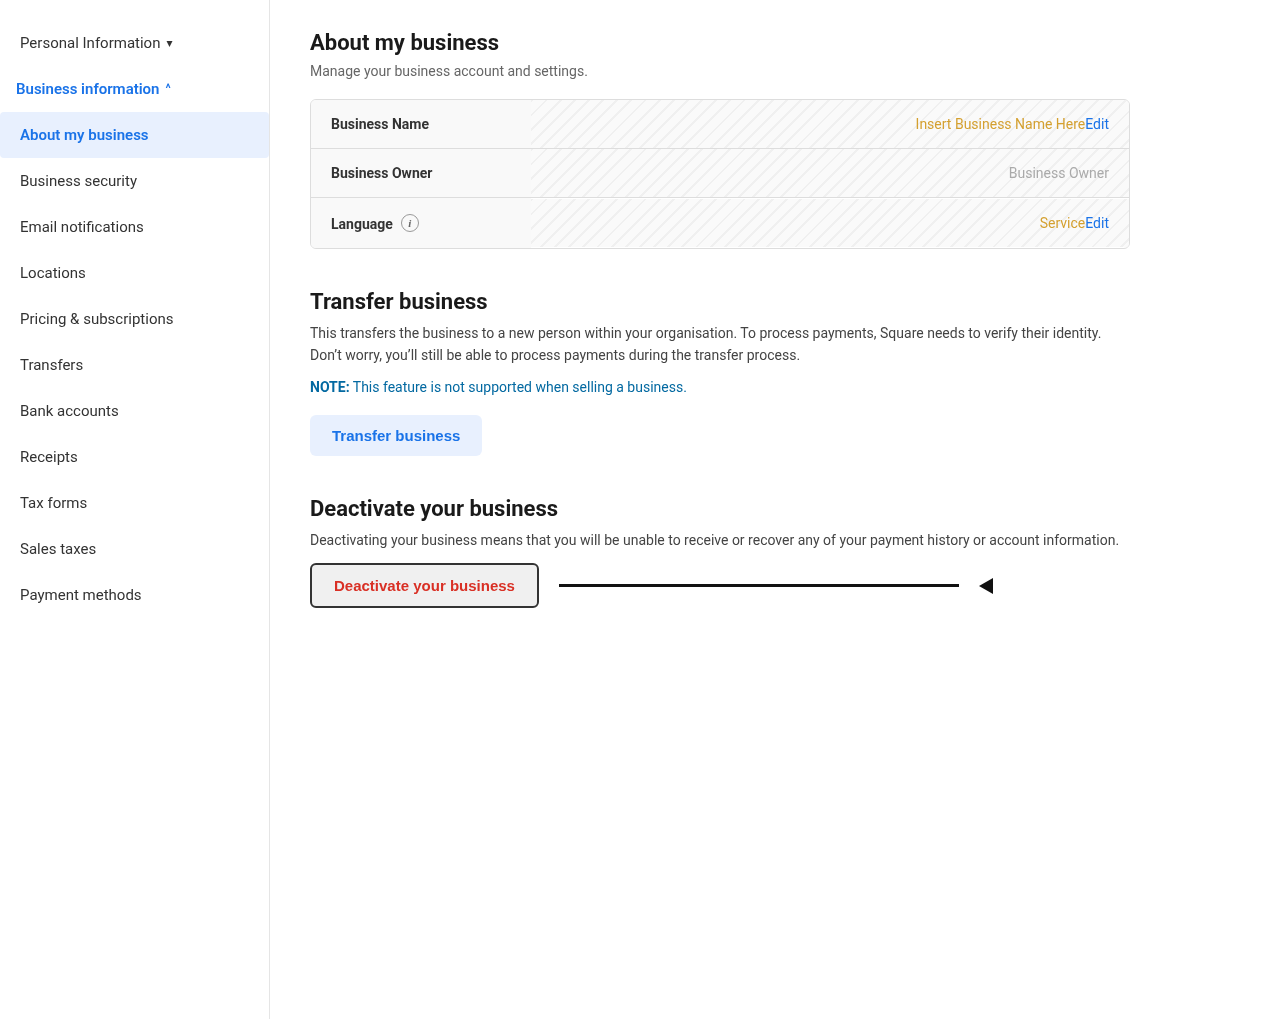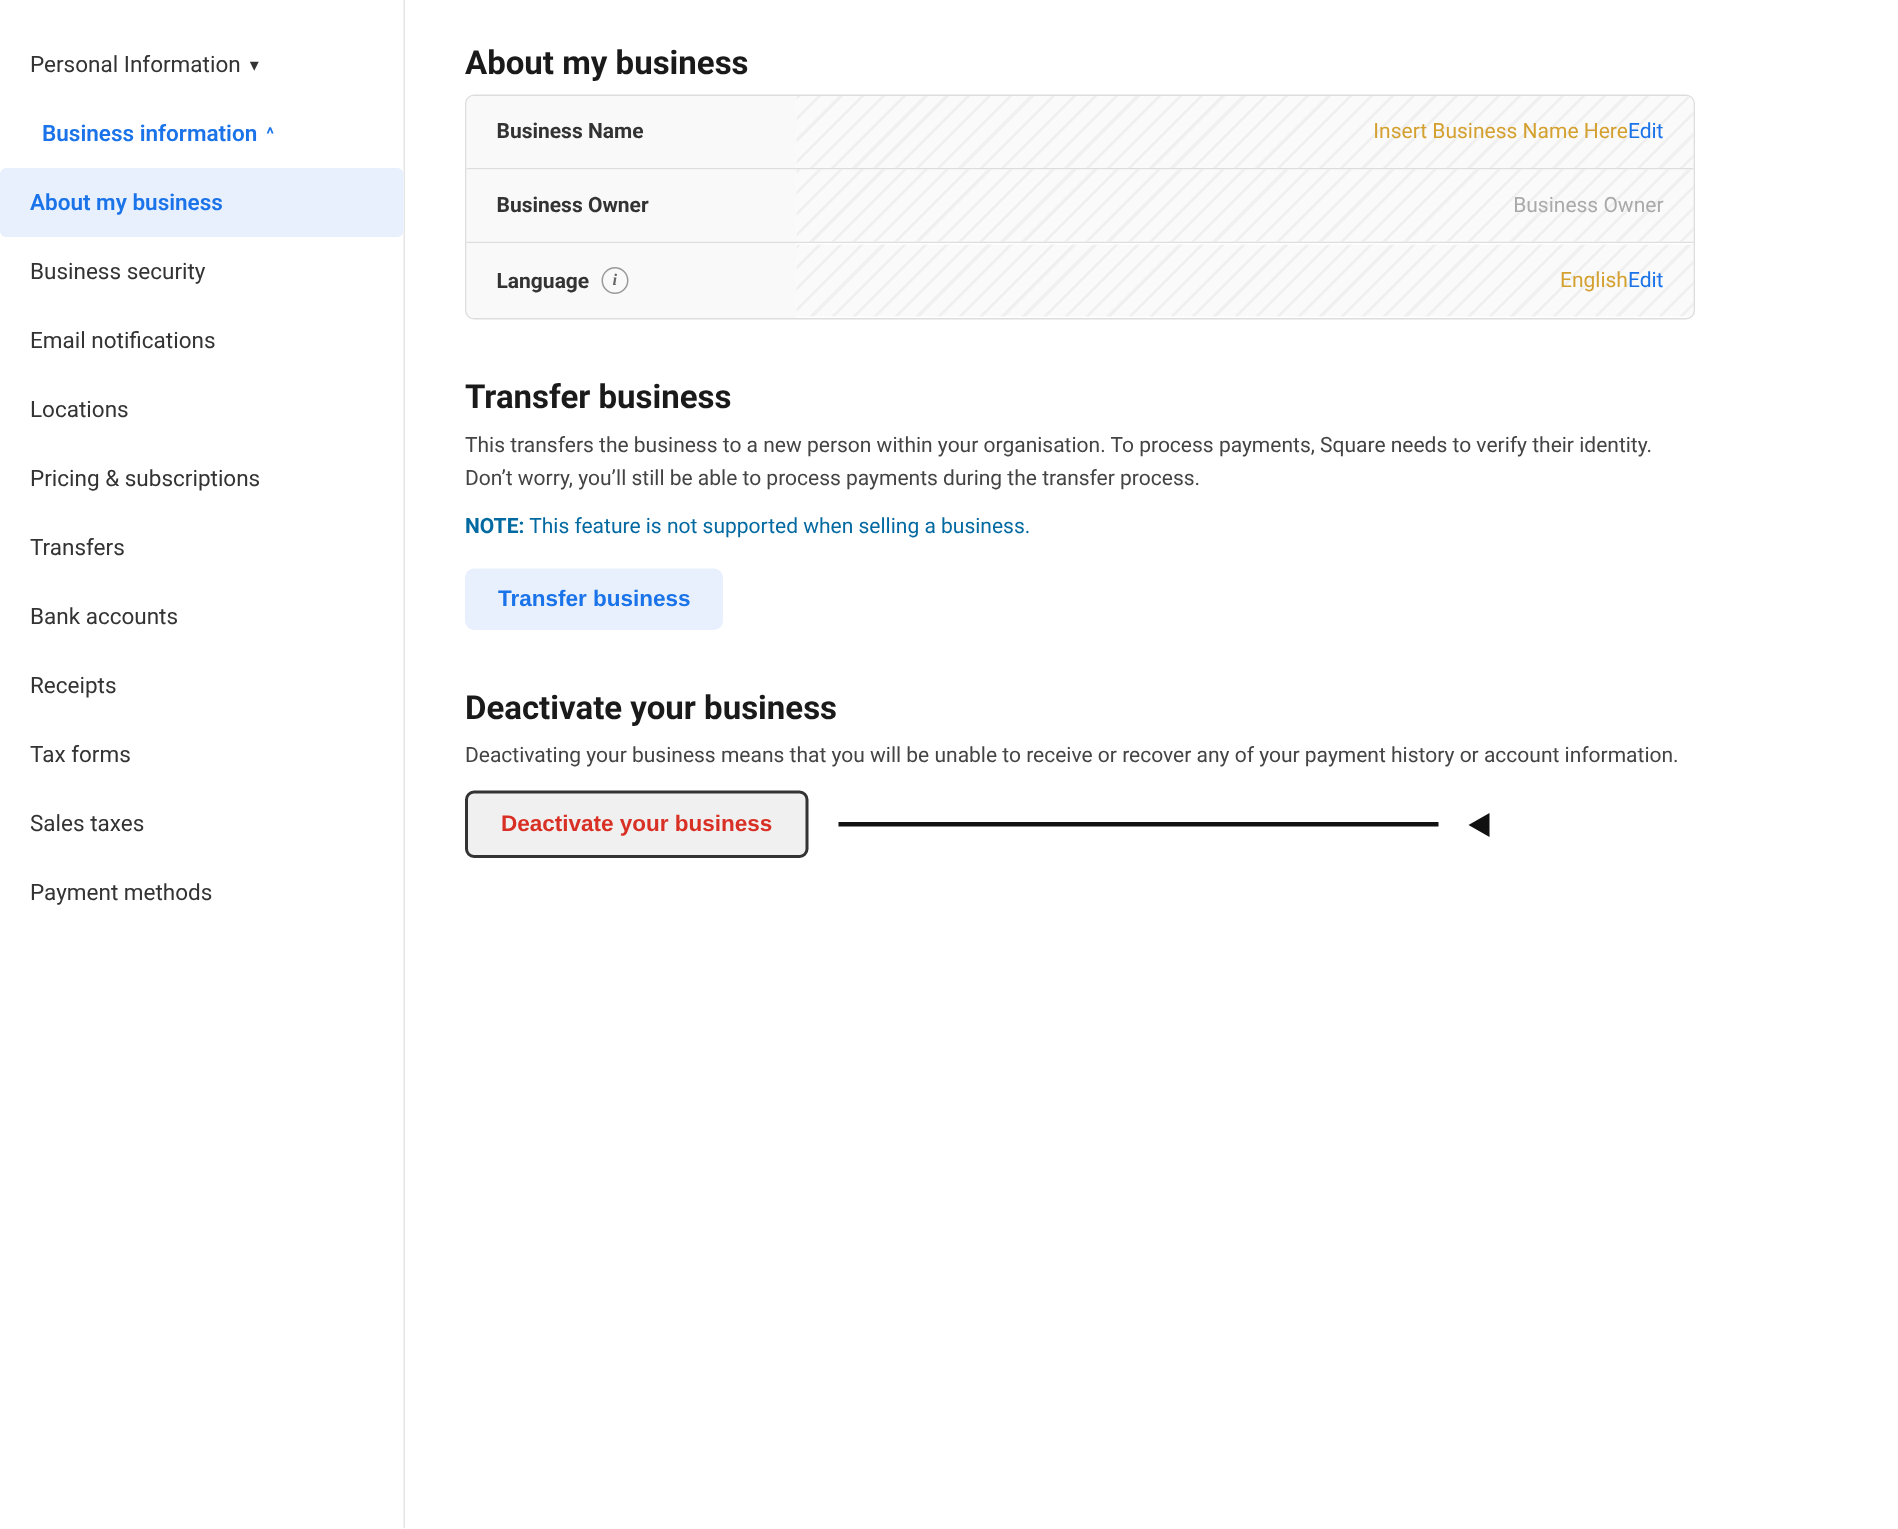--- a/index.html
+++ b/index.html
@@ -29,21 +29,21 @@
       align-items: center;
       gap: 6px;
     }
     .sidebar-item.active {
       background: #e8f0fe;
       color: #1a73e8;
       font-weight: 600;
       border-radius: 4px;
     }
     .sidebar-section-header {
-      padding: 14px 28px;
+      padding: 14px 16px;
       font-size: 15px;
       color: #1a73e8;
       font-weight: 600;
       cursor: pointer;
       display: flex;
       align-items: center;
       gap: 6px;
     }
     .sidebar-top-header {
       padding: 14px 20px;
@@ -247,20 +247,21 @@
     </div>
     <div class="sidebar-item">
       <span>Payment methods</span>
     </div>
   </nav>
 
   <main class="main-content">
 
     <div class="section">
       <h1 class="section-title">About my business</h1>
+      <p class="section-desc">Manage your business account and settings.</p>
 
       <div class="info-table">
 
         <div class="info-row">
           <div class="info-label">
             <span>Business Name</span>
           </div>
           <div class="info-value-cell">
             <span class="info-value-text orange">Insert Business Name Here</span>
             <a class="edit-link">Edit</a>
@@ -275,21 +276,21 @@
             <span class="info-value-text placeholder">Business Owner</span>
           </div>
         </div>
 
         <div class="info-row">
           <div class="info-label">
             <span>Language</span>
             <span class="info-icon">i</span>
           </div>
           <div class="info-value-cell">
-            <span class="info-value-text orange">English</span>
+            <span class="info-value-text orange">Service</span>
             <a class="edit-link">Edit</a>
           </div>
         </div>
       </div>
     </div>
 
     <div class="section">
       <h2 class="section-title">Transfer business</h2>
       <p class="transfer-desc">This transfers the business to a new person within your organisation. To process payments, Square needs to verify their identity. Don’t worry, you’ll still be able to process payments during the transfer process.</p>
       <p class="note-text">

